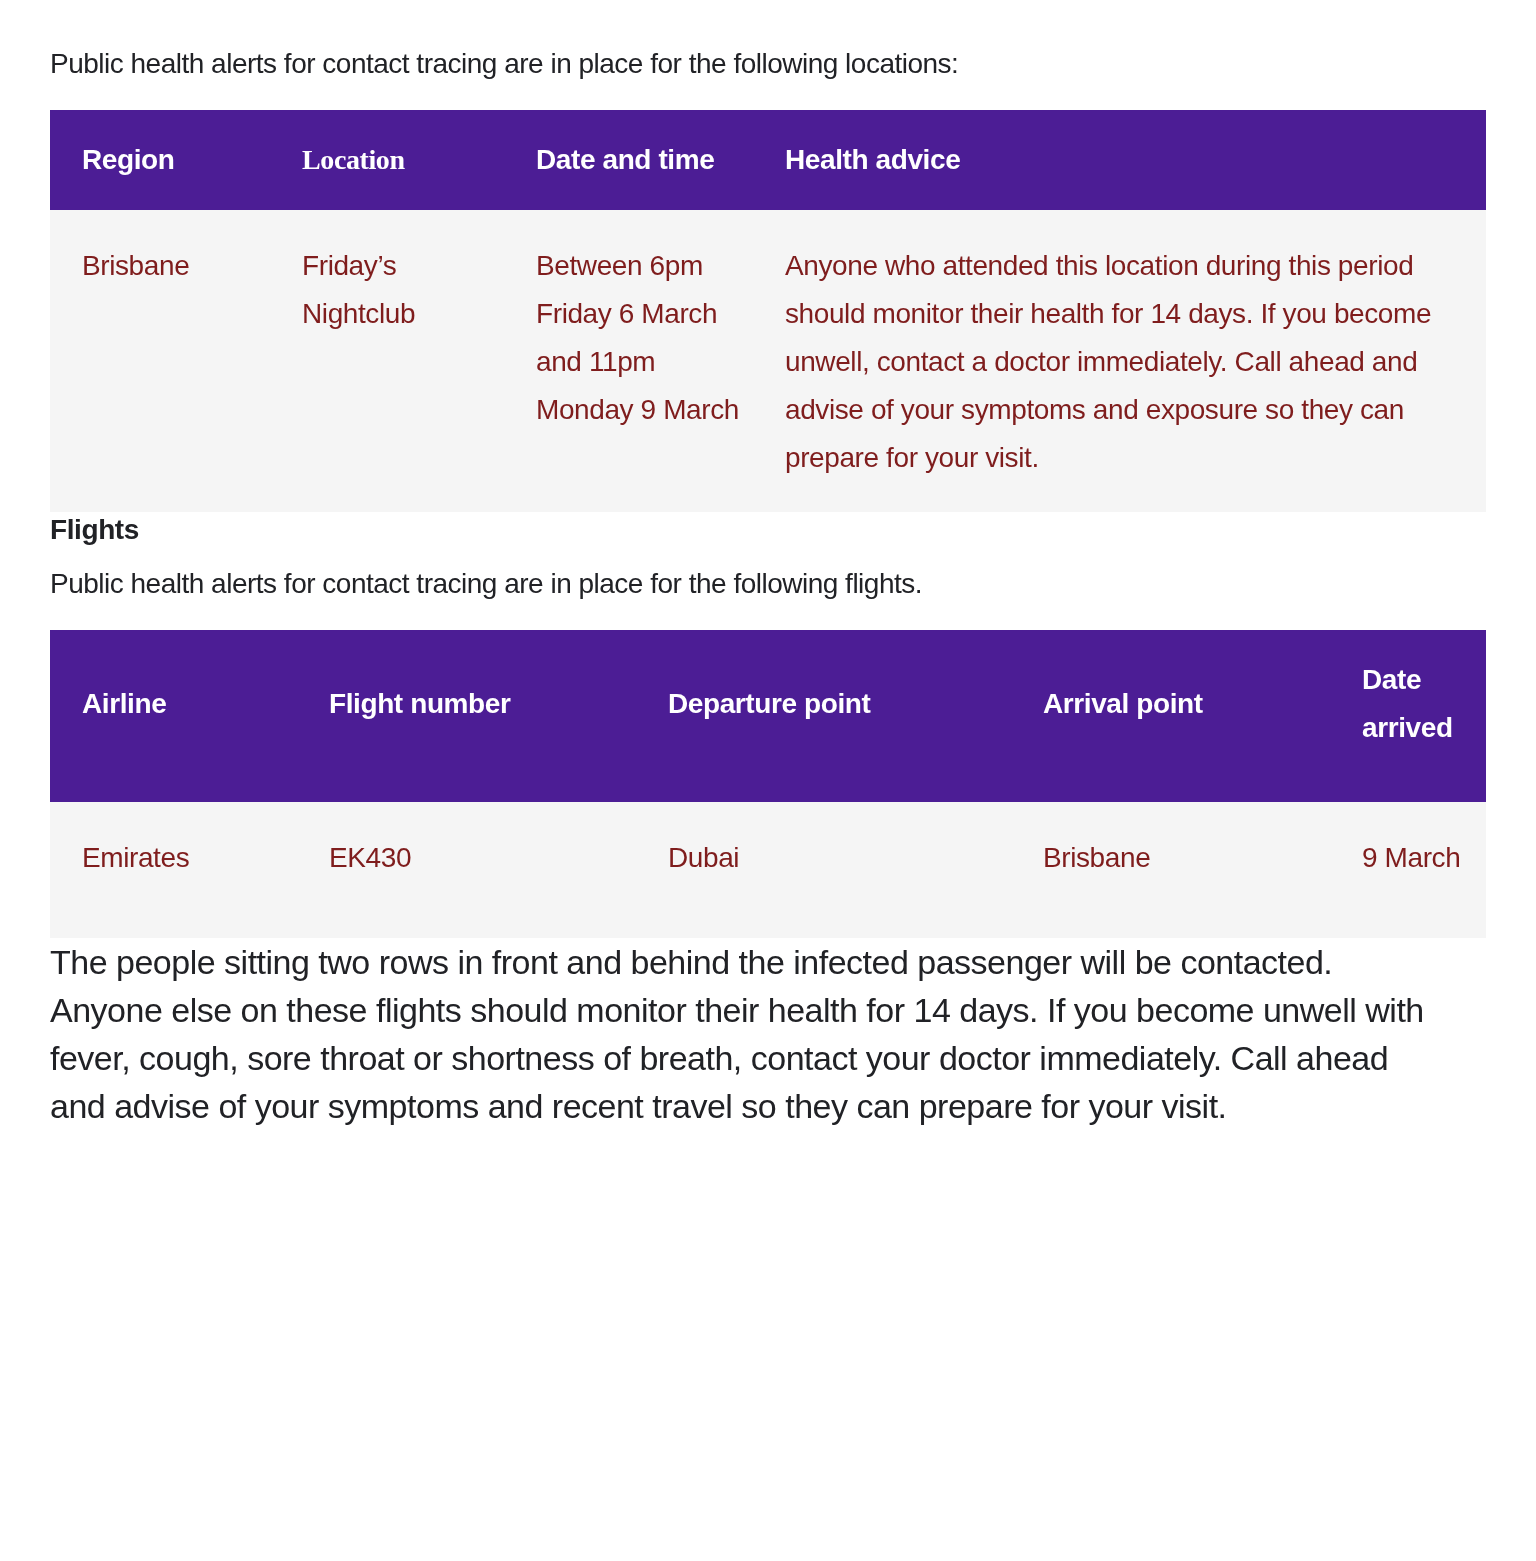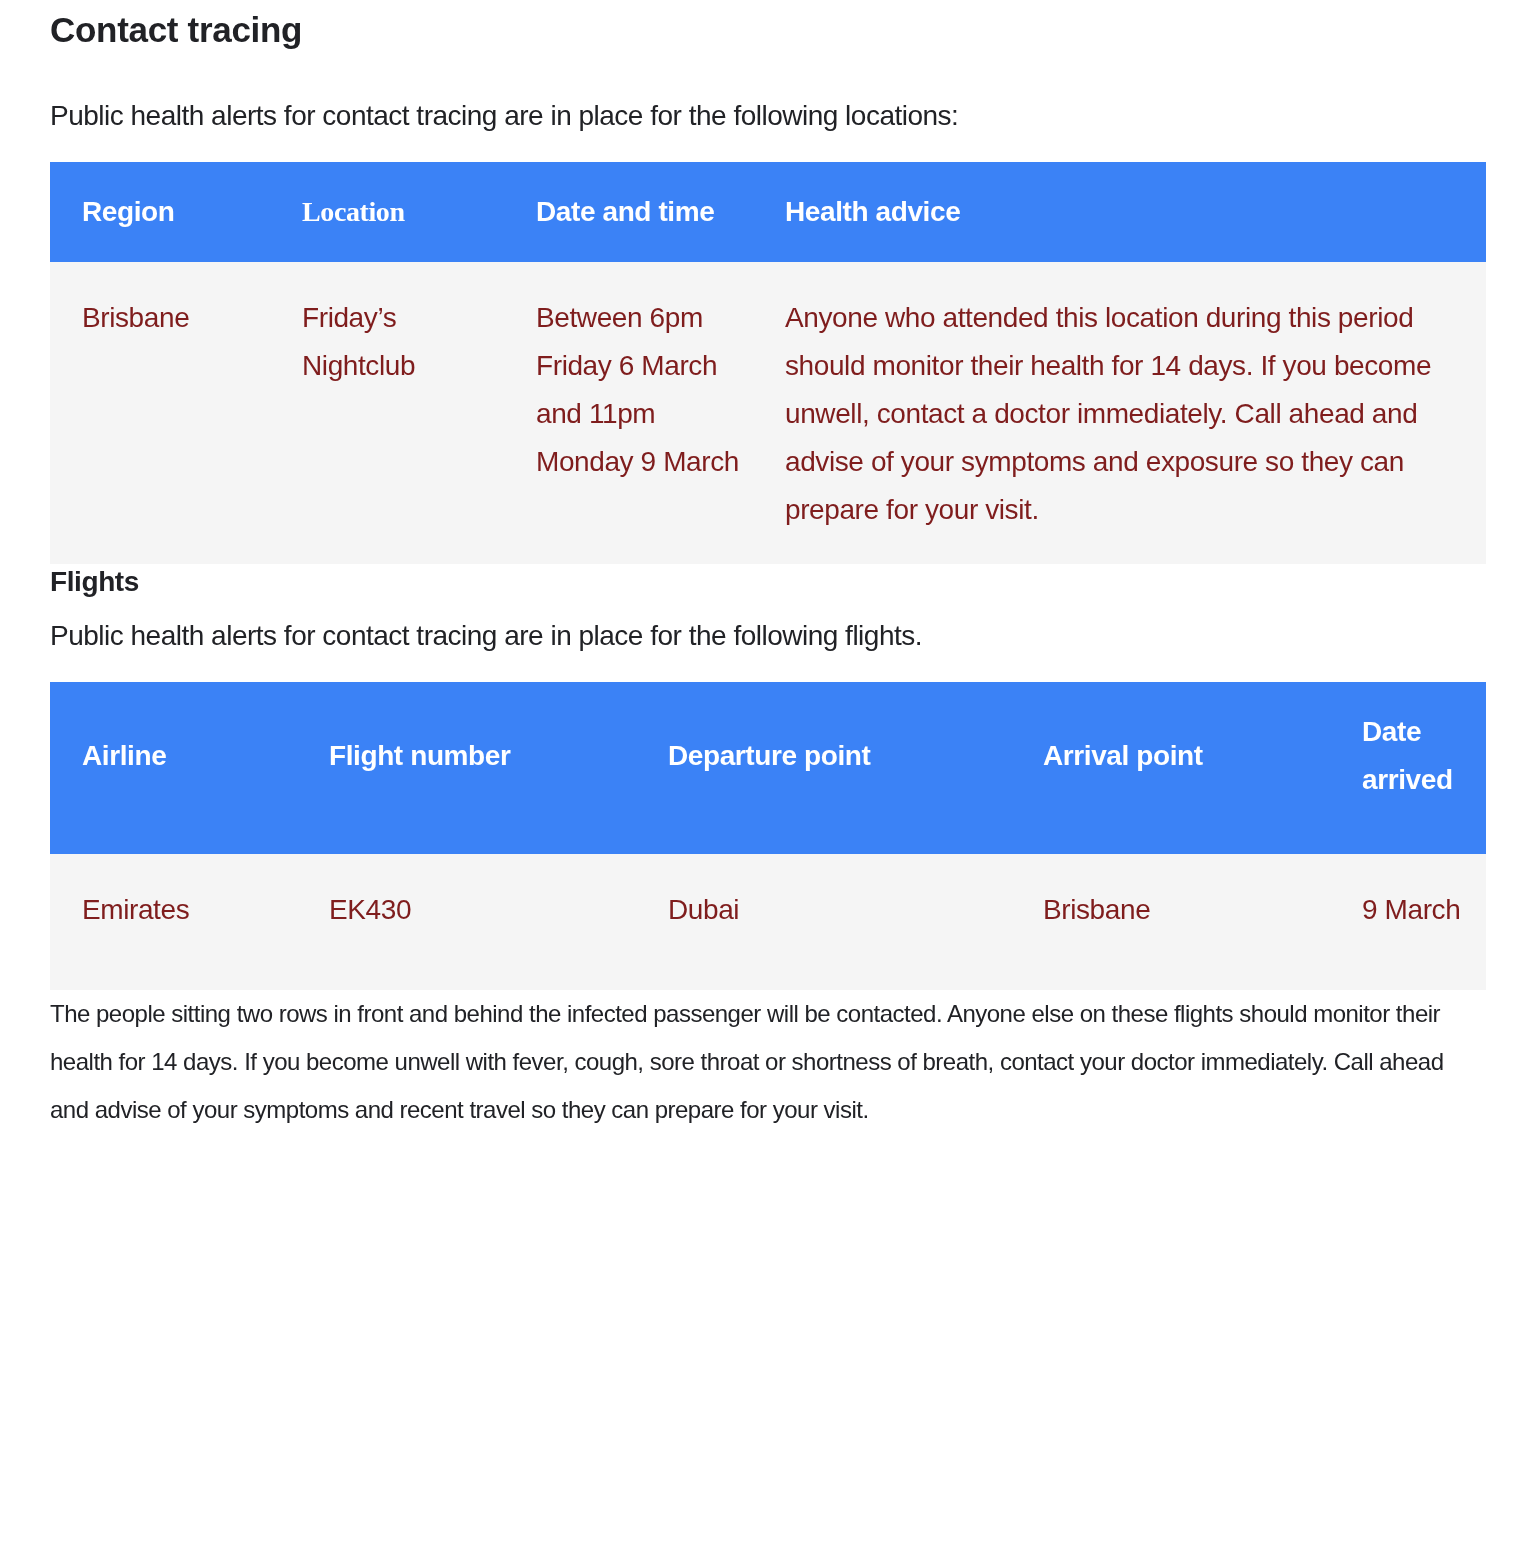--- a/index.html
+++ b/index.html
@@ -35,21 +35,21 @@
     }
     table {
       width: 1436px;
       border-collapse: collapse;
       table-layout: fixed;
     }
     .contacts-table {
       margin-top: 22px;
     }
     thead th {
-      background: #3b82f6;
+      background: #4c1d95;
       color: #ffffff;
       text-align: left;
       font-weight: bold;
       font-size: 28px;
       line-height: 48px;
       letter-spacing: -0.4px;
       vertical-align: middle;
       padding: 26px 0 26px 32px;
     }
     tbody td {
@@ -99,32 +99,31 @@
     .flights-table tbody tr:nth-child(odd) { background: #f5f5f5; }
     .flights-table tbody tr:nth-child(even) { background: #ffffff; }
     .flights-table .f1 { width: 215px; }
     .flights-table .f2 { width: 307px; }
     .flights-table .f3 { width: 343px; }
     .flights-table .f4 { width: 287px; }
     .flights-table .f5 { width: auto; }
 
     p.footer-note {
       margin: 0;
-      font-size: 24px;
+      font-size: 34px;
       line-height: 48px;
       letter-spacing: -0.5px;
       padding-right: 40px;
     }
   </style>
 </head>
 <body>
 
 <div class="page">
 
-  <h2 class="section-title">Contact tracing</h2>
   <p class="intro">Public health alerts for contact tracing are in place for the following locations:</p>
 
   <table class="contacts-table">
     <thead>
       <tr>
         <th class="c1">Region</th>
         <th class="c2">Location</th>
         <th class="c3">Date and time</th>
         <th class="c4">Health advice</th>
       </tr>

